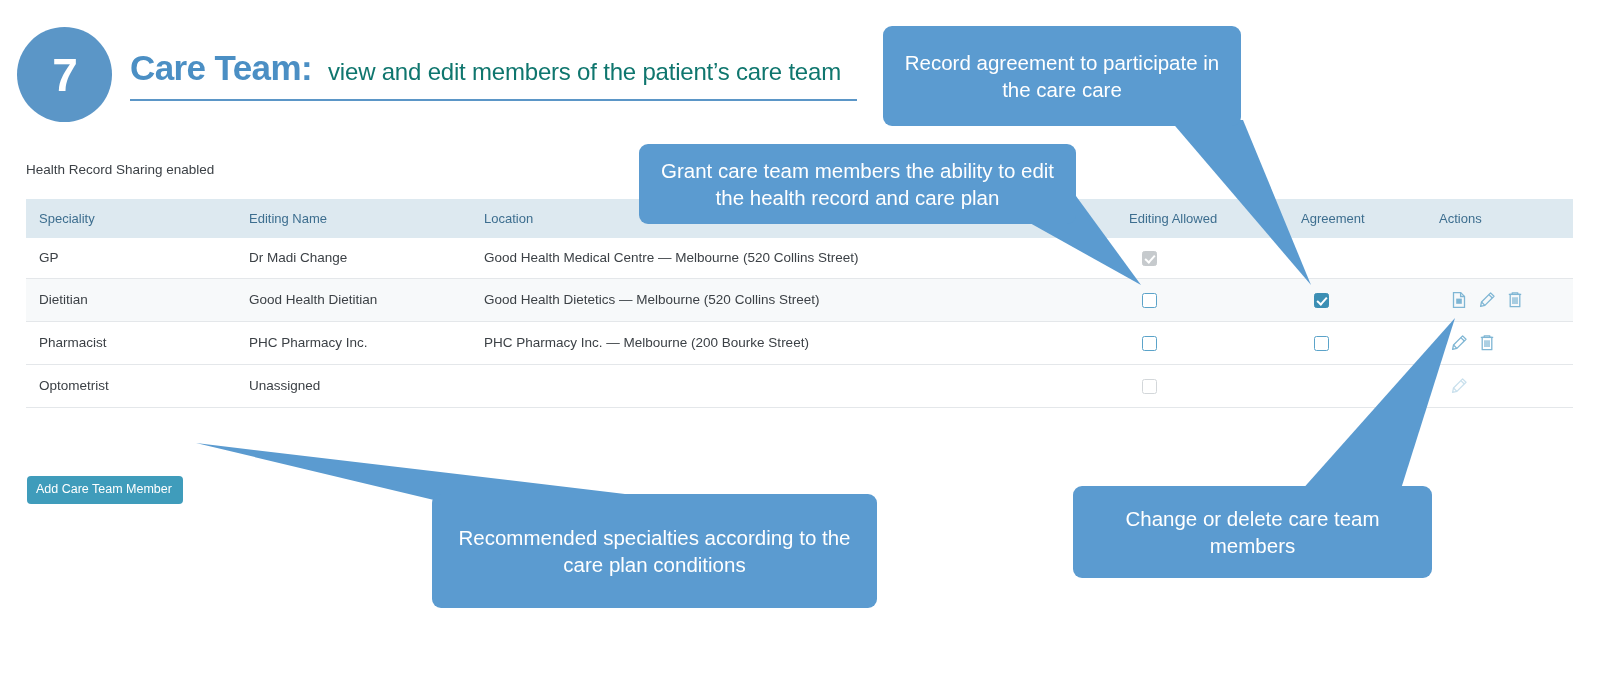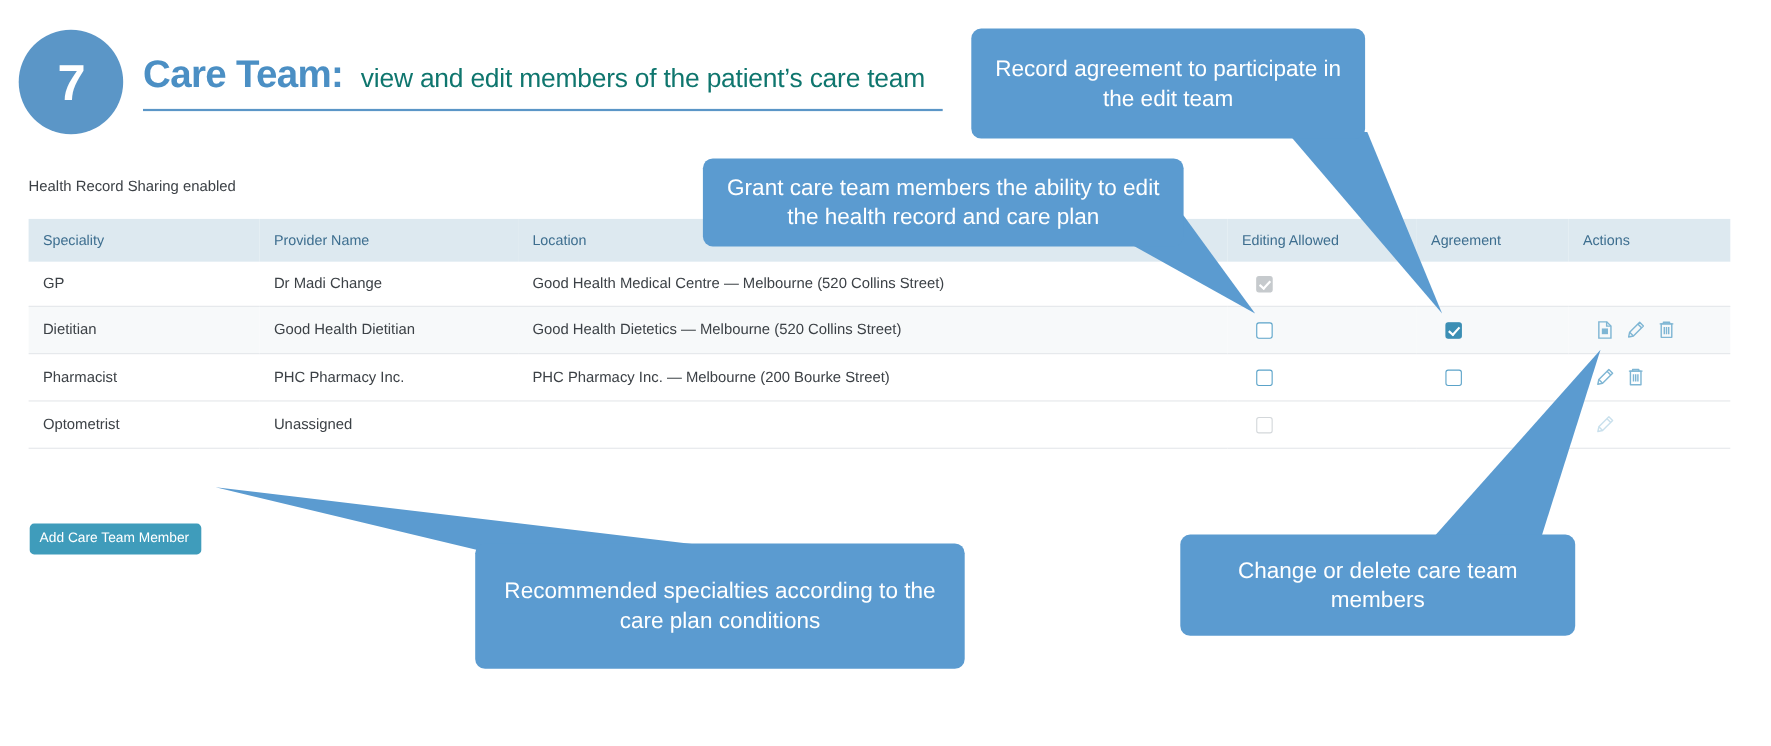--- a/index.html
+++ b/index.html
@@ -153,21 +153,21 @@
     <col class="col-speciality">
       <col class="col-provider">
       <col class="col-location">
     <col class="col-editing">
       <col class="col-agreement">
       <col class="col-actions">
   </colgroup>
   <thead>
     <tr>
       <th>Speciality</th>
-      <th>Provider Name</th>
+      <th>Editing Name</th>
       <th>Location</th>
       <th>Editing Allowed</th>
       <th>Agreement</th>
       <th>Actions</th>
     </tr>
   </thead>
   <tbody id="table-body">
       <tr class="odd">
         <td>GP</td>
         <td>Dr Madi Change</td>
@@ -264,16 +264,16 @@
 
   <polygon fill="#5b9bd0" points="1170,120 1243,120 1311,285"></polygon>
 
   <polygon fill="#5b9bd0" points="1010,212 1076,196 1141,285"></polygon>
 
   <polygon fill="#5b9bd0" points="434,500 650,497 196,443"></polygon>
 
   <polygon fill="#5b9bd0" points="1300,492 1400,492 1455,318"></polygon>
 </svg>
 
-<div class="callout" id="callout-agreement">Record agreement to participate in the edit team</div>
+<div class="callout" id="callout-agreement">Record agreement to participate in the care care</div>
 <div class="callout" id="callout-editing">Grant care team members the ability to edit the health record and care plan</div>
 <div class="callout" id="callout-recommended">Recommended specialties according to the care plan conditions</div>
 <div class="callout" id="callout-change">Change or delete care team members</div>
 
 </body></html>

